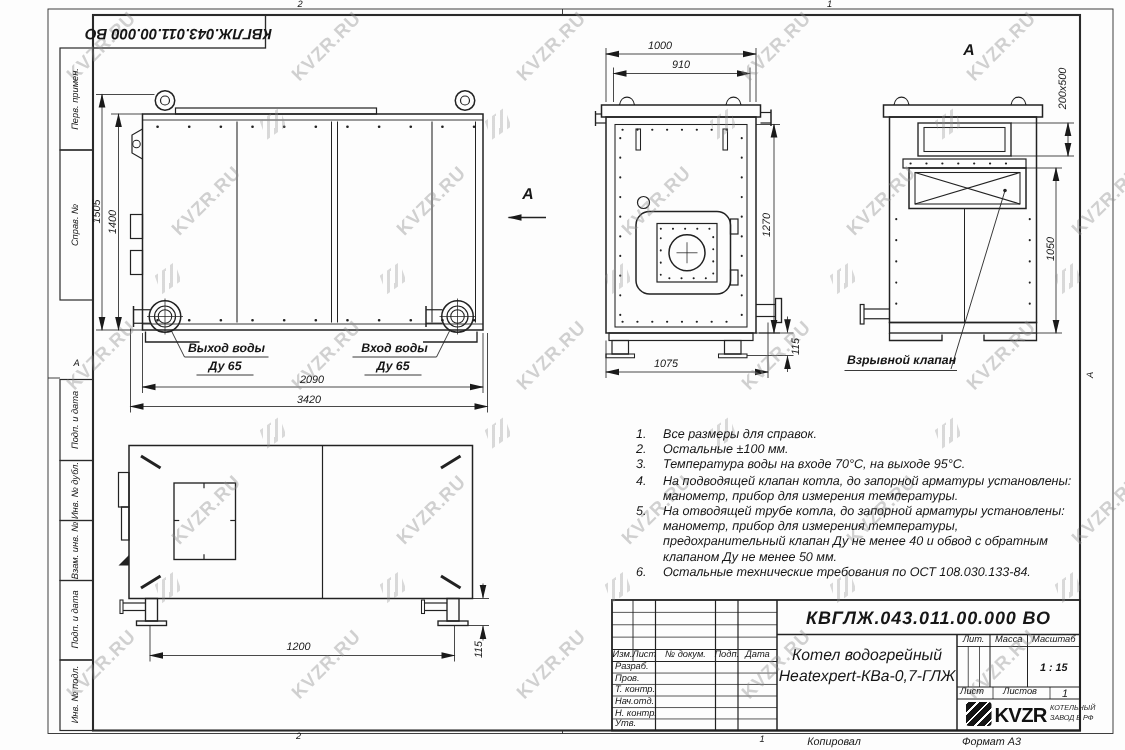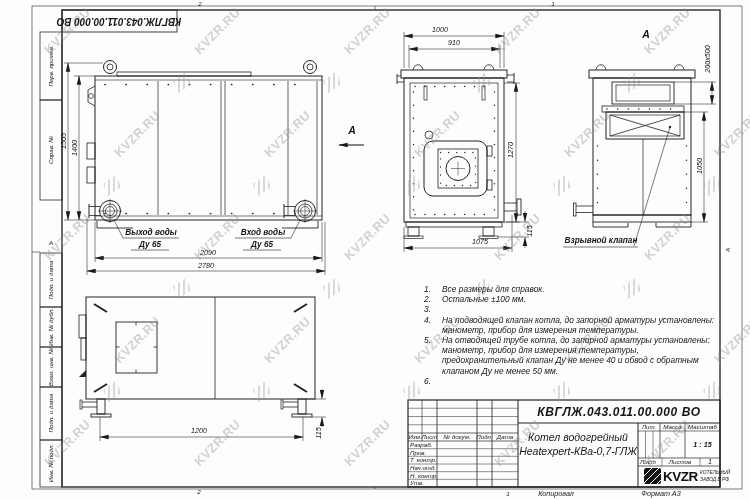--- a/index.html
+++ b/index.html
@@ -374,31 +374,31 @@
 <div class="t r90 f6" style="left:51px;top:150px;">Справ. №</div>
 <div class="t r90 f6" style="left:51px;top:280px;">Подп. и дата</div>
 <div class="t r90 f6" style="left:51px;top:327px;">Инв. № дубл.</div>
 <div class="t r90 f6" style="left:51px;top:367px;">Взам. инв. №</div>
 <div class="t r90 f6" style="left:51px;top:413px;">Подп. и дата</div>
 <div class="t r90 f6" style="left:51px;top:463px;">Инв. № подл.</div>
 
 <div class="t r90 f7" style="left:64px;top:141px;">1505</div>
 <div class="t r90 f7" style="left:75px;top:148px;">1400</div>
 <div class="t f7" style="left:208px;top:253px;">2090</div>
-<div class="t f7" style="left:206px;top:266px;">2780</div>
+<div class="t f7" style="left:206px;top:266px;">3420</div>
 <div class="t f8 bold" style="left:151px;top:233px;">Выход воды</div>
 <div class="t f8 bold" style="left:150px;top:245px;">Ду 65</div>
 <div class="t f8 bold" style="left:263px;top:233px;">Вход воды</div>
 <div class="t f8 bold" style="left:262px;top:245px;">Ду 65</div>
 <div class="t f11 bold" style="left:352px;top:130px;">А</div>
 
 <div class="t f7" style="left:440px;top:30px;">1000</div>
 <div class="t f7" style="left:454px;top:43px;text-align:right;">910</div>
 <div class="t r90 f7" style="left:511px;top:150px;">1270</div>
-<div class="t f7" style="left:480px;top:242px;">1075</div>
+<div class="t f7" style="left:444px;top:242px;">1075</div>
 <div class="t r90 f7" style="left:530px;top:231px;">115</div>
 
 <div class="t f11 bold" style="left:646px;top:34px;">А</div>
 <div class="t r90 f7" style="left:708px;top:59px;">200х500</div>
 <div class="t r90 f7" style="left:700px;top:166px;">1050</div>
 <div class="t f8 bold" style="left:601px;top:241px;">Взрывной клапан</div>
 
 <div class="t f7" style="left:199px;top:431px;">1200</div>
 <div class="t r90 f7" style="left:319px;top:433px;">115</div>
 
@@ -406,31 +406,33 @@
   <div class="note-row">
         <span class="note-num">1.</span>
         <span class="note-text">Все размеры для справок.</span>
       </div>
   <div class="note-row">
         <span class="note-num">2.</span>
         <span class="note-text">Остальные ±100 мм.</span>
       </div>
   <div class="note-row">
         <span class="note-num">3.</span>
+        <span class="note-text">Температура воды на входе 70°С, на выходе 95°С.</span>
       </div>
   <div class="note-row">
         <span class="note-num">4.</span>
         <span class="note-text">На подводящей клапан котла, до запорной арматуры установлены: манометр, прибор для измерения температуры.</span>
       </div>
   <div class="note-row">
         <span class="note-num">5.</span>
         <span class="note-text">На отводящей трубе котла, до запорной арматуры установлены: манометр, прибор для измерения температуры, предохранительный клапан Ду не менее 40 и обвод с обратным клапаном Ду не менее 50 мм.</span>
       </div>
   <div class="note-row">
         <span class="note-num">6.</span>
+        <span class="note-text">Остальные технические требования по ОСТ 108.030.133-84.</span>
       </div>
 </div>
 
 <div class="t f12 bold" style="left:619px;top:411.5px;letter-spacing:.6px;">КВГЛЖ.043.011.00.000 ВО</div>
 <div class="t f11" style="left:578px;top:437px;font-weight:500;">Котел водогрейный</div>
 <div class="t f11" style="left:578px;top:451px;font-weight:500;">Heatexpert-КВа-0,7-ГЛЖ</div>
 <div class="t f6" style="left:415px;top:437px;">Изм.</div>
 <div class="t f6" style="left:429.5px;top:437px;">Лист</div>
 <div class="t f6" style="left:457px;top:437px;">№ докум.</div>
 <div class="t f6" style="left:484.5px;top:437px;">Подп.</div>

